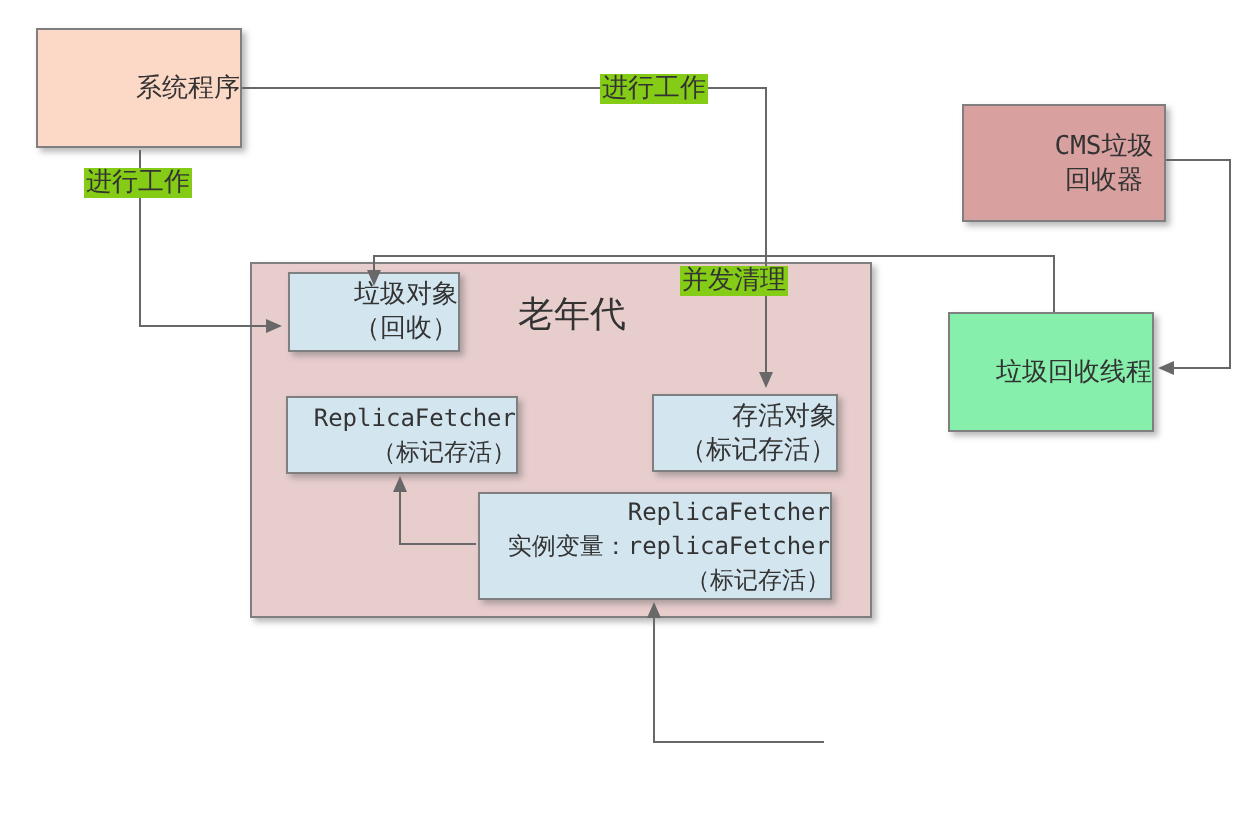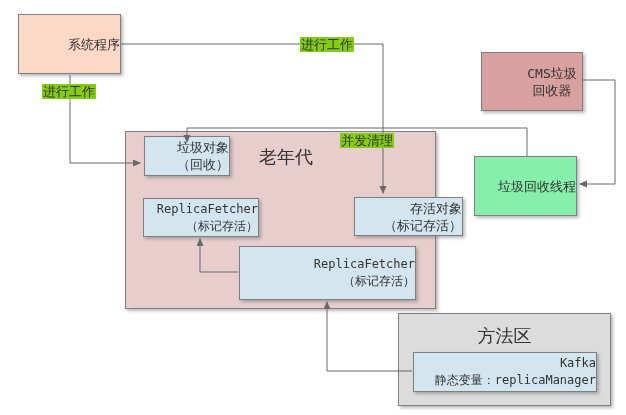--- a/index.html
+++ b/index.html
@@ -70,39 +70,32 @@
     <div class="box leaf fill-blue cjk" style="left:18px; top:4px; width:86px; height:40px;">
       <span>垃圾对象</span>
       <span>（回收）</span>
     </div>
 
     <div class="box leaf fill-blue" style="left:17px; top:66px; width:116px; height:39px;">
       <span>ReplicaFetcher</span>
       <span>（标记存活）</span>
     </div>
 
-    <div class="box leaf fill-blue cjk" style="left:228px; top:65px; width:109px; height:39px;">
+    <div class="box leaf fill-blue cjk" style="left:200px; top:65px; width:93px; height:39px;">
       <span>存活对象</span>
       <span>（标记存活）</span>
     </div>
 
     <div class="box leaf fill-blue" style="left:113px; top:114px; width:177px; height:54px;">
       <span>ReplicaFetcher</span>
+      <span>实例变量：replicaFetcher</span>
       <span>（标记存活）</span>
     </div>
   </div>
 
-  <div class="box container fill-gray" style="left:398px; top:313px; width:213px; height:93px;">
-    <span class="clabel clabel-center" style="top:10px;">方法区</span>
-
-    <div class="box leaf fill-blue" style="left:14px; top:38px; width:184px; height:40px;">
-      <span>Kafka</span>
-      <span>静态变量：replicaManager</span>
-    </div>
-  </div>
 
   <svg class="edges" width="626" height="415" viewBox="0 0 626 415" xmlns="http://www.w3.org/2000/svg">
     <defs>
       <marker id="arrow" markerUnits="userSpaceOnUse" markerWidth="9" markerHeight="8" refX="7" refY="3.5" orient="auto">
         <path d="M0,0 L8,3.5 L0,7 Z" fill="#686868"></path>
       </marker>
     </defs>
     <polyline points="121,44 383,44 383,193" fill="none" stroke="#686868" stroke-width="1" marker-end="url(#arrow)"></polyline>
     <polyline points="70,75 70,163 140,163" fill="none" stroke="#686868" stroke-width="1" marker-end="url(#arrow)"></polyline>
     <polyline points="527,156 527,128 187,128 187,142" fill="none" stroke="#686868" stroke-width="1" marker-end="url(#arrow)"></polyline>

